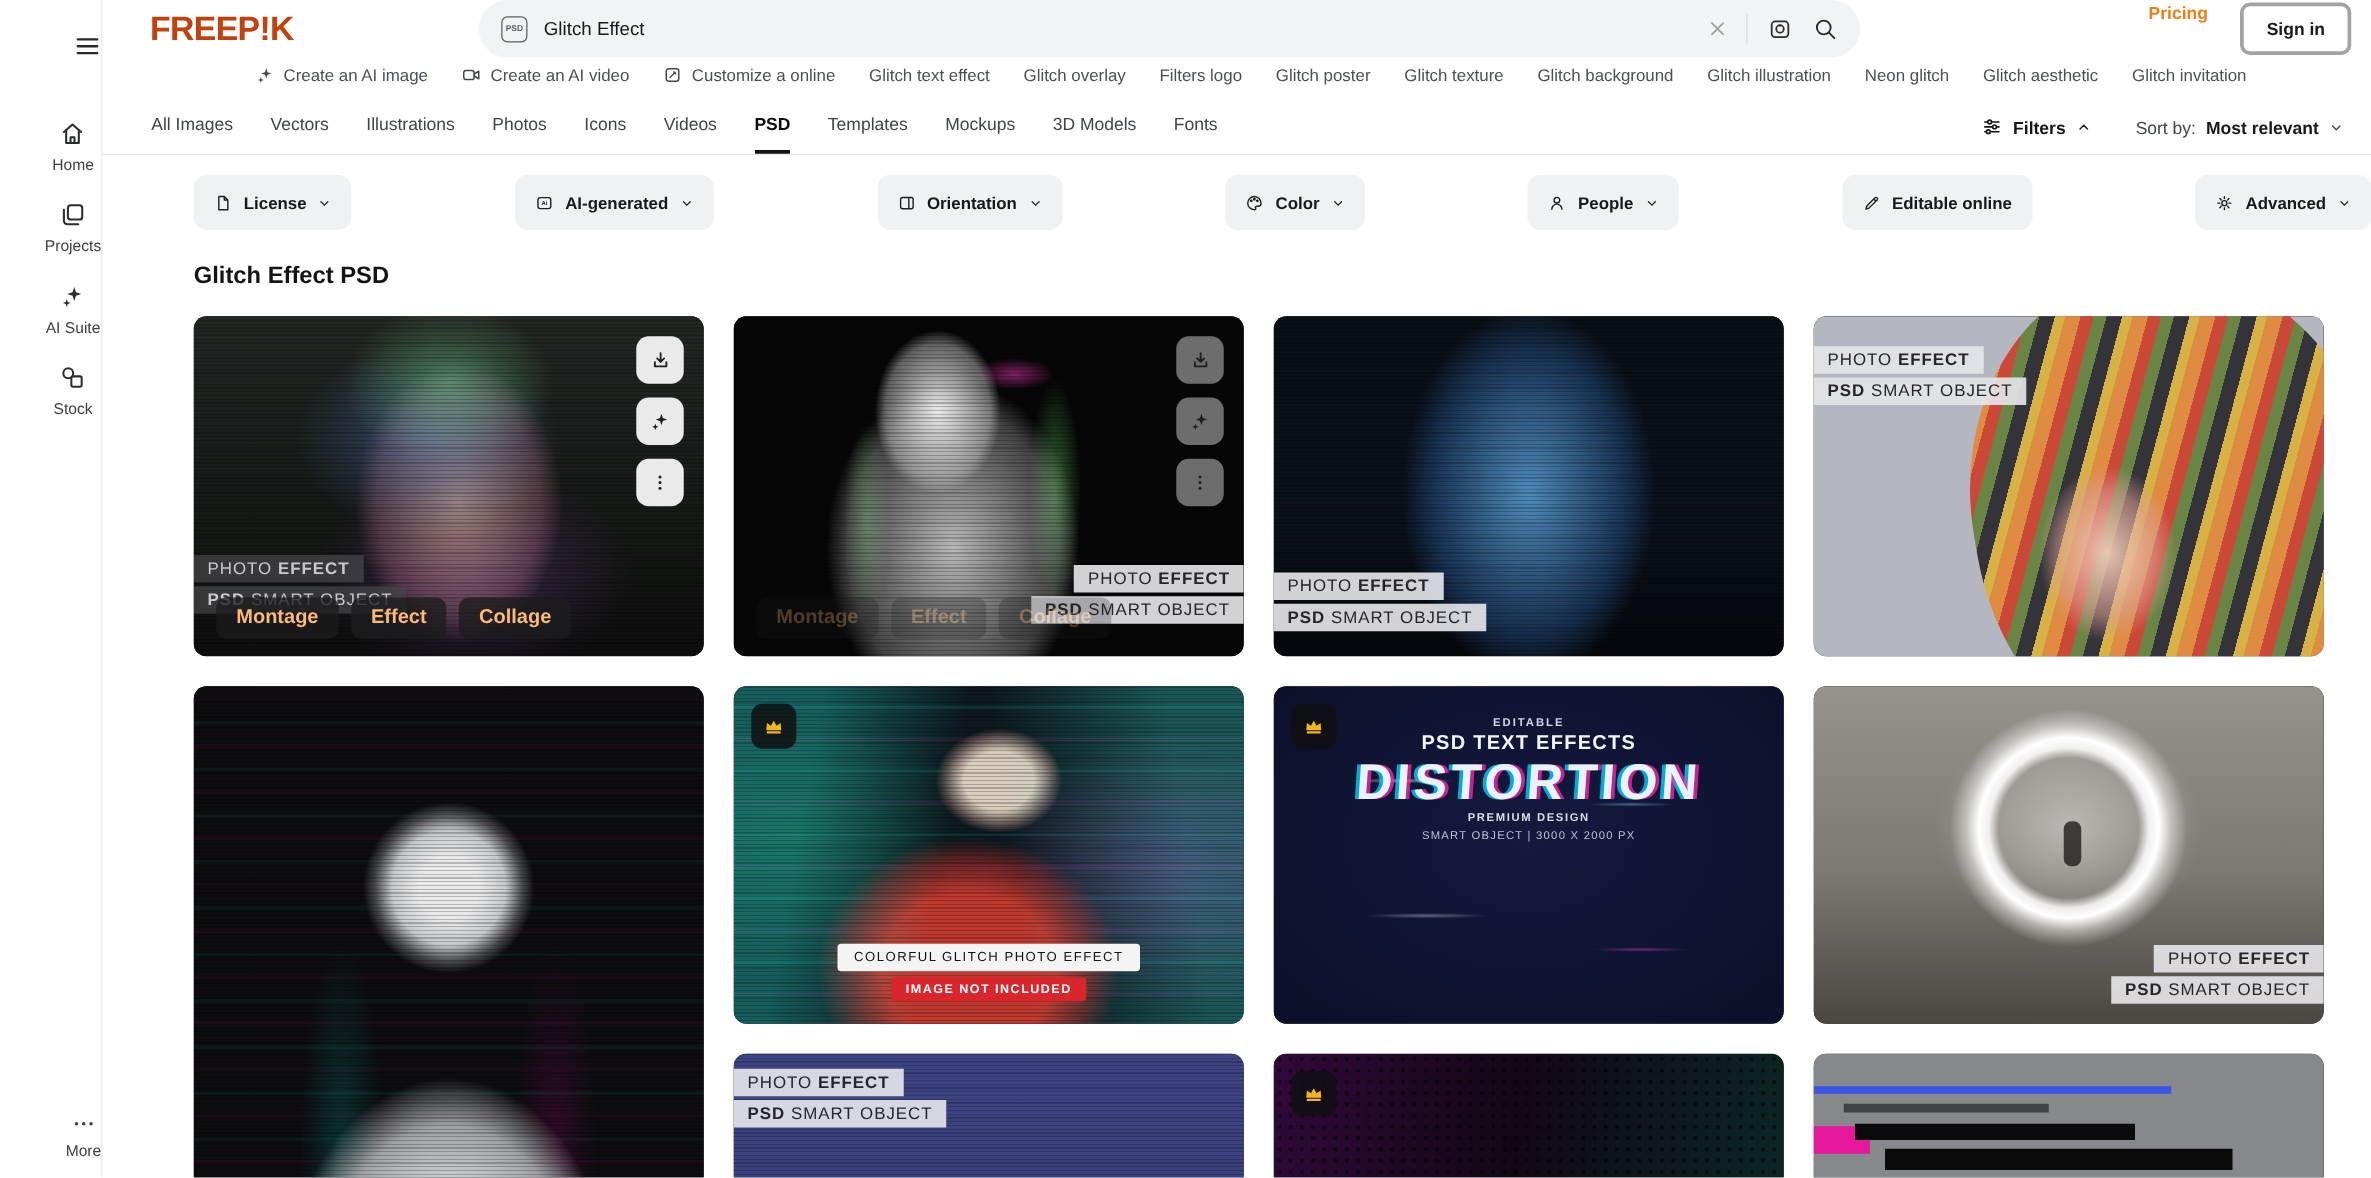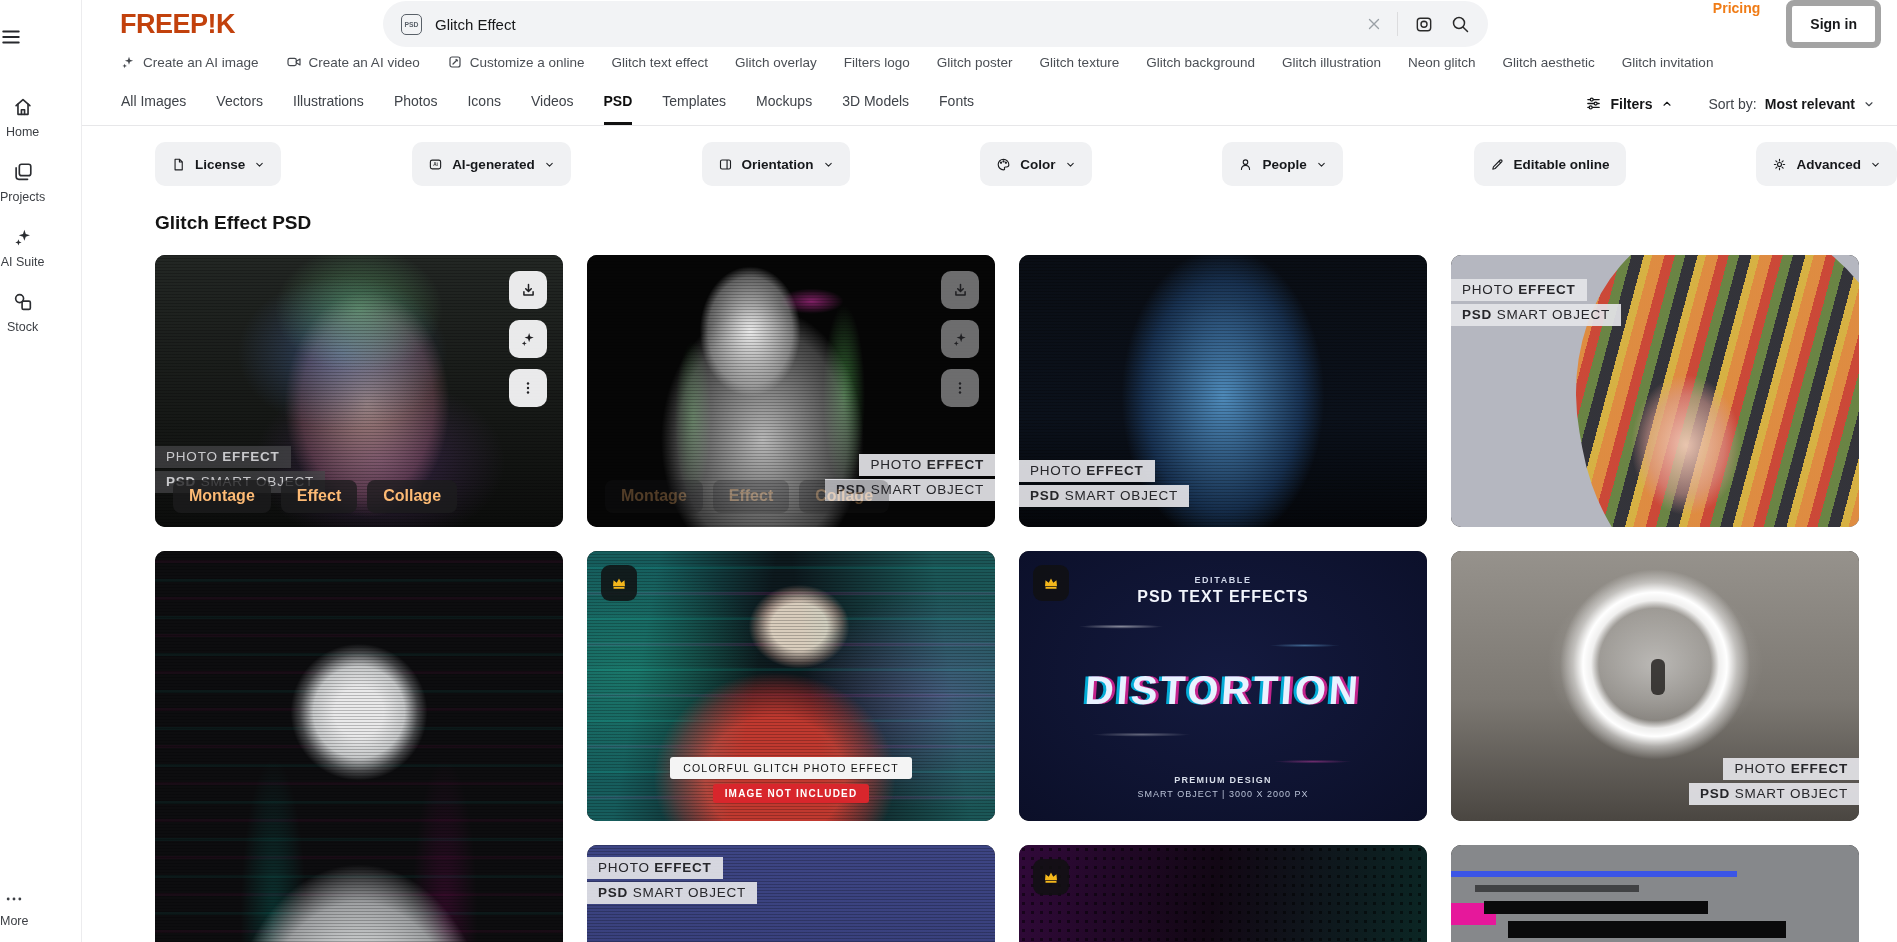--- a/index.html
+++ b/index.html
@@ -3,21 +3,21 @@
 <meta charset="utf-8">
 <style>
   * { margin:0; padding:0; box-sizing:border-box; }
   html,body { width:1897px; height:942px; overflow:hidden; background:#fff;
     font-family:"Liberation Sans", sans-serif; color:#1a1a1a; }
   .app { display:flex; width:100%; height:100%; }
   svg { display:block; }
 
   
   .sidebar { width:82px; flex:none; border-right:1px solid #ececee; display:flex;
-    flex-direction:column; align-items:flex-start; padding:26px 0 14px; background:#fff; }
+    flex-direction:column; align-items:flex-end; padding:26px 0 14px; background:#fff; }
   .hamburger { background:none; border:none; cursor:pointer; color:#27292d; }
   .side-items { margin-top:48px; display:flex; flex-direction:column; gap:22px; align-items:center; }
   .side-item { display:flex; flex-direction:column; align-items:center; gap:7px;
     font-size:12.5px; color:#3c3f44; cursor:pointer; }
   .side-item .ic { color:#2b2d31; }
   .side-more { margin-top:auto; display:flex; flex-direction:column; align-items:center; gap:5px;
     font-size:12.5px; color:#3c3f44; cursor:pointer; }
 
   
   .main { flex:1; min-width:0; display:flex; flex-direction:column; overflow:hidden; }
@@ -31,25 +31,25 @@
     color:#596068; }
   .search input { flex:1; border:none; background:transparent; outline:none; font-size:15px;
     color:#17181a; margin-left:13px; font-family:"Liberation Sans", sans-serif; }
   .search .iconbtn { background:none; border:none; cursor:pointer; padding:2px; }
   .s-x { color:#9aa0a6; }
   .s-div { width:1px; height:24px; background:#dcdcde; margin:0 12px; }
   .s-cam, .s-mag { color:#2a2a2a; margin-left:2px; }
   .s-mag { margin-left:12px; }
   .top-right { display:flex; align-items:flex-start; gap:26px; margin-left:auto; }
   .pricing { font-size:14px; font-weight:600; color:#f07c16; background:none; border:none; cursor:pointer; }
-  .signin { font-size:14px; font-weight:600; color:#17181a; background:#fff; border:6px solid #a3a3a3;
+  .signin { font-size:14px; font-weight:600; color:#17181a; background:#fff; border:3px solid #a3a3a3;
     border-radius:8px; padding:10px 18px; cursor:pointer; }
 
   .quicklinks { display:flex; align-items:center; gap:27px; padding:6px 16px 10px 38px;
-    font-size:13.5px; color:#4b4f55; white-space:nowrap; }
+    font-size:13.5px; color:#4b4f55; white-space:nowrap;justify-content:center; }
   .qlink { display:flex; align-items:center; gap:7px; cursor:pointer; font-weight:500; }
   .qlink .ic { color:#43474d; }
 
   .tabsbar { display:flex; align-items:flex-end; justify-content:space-between;
     padding:0 22px 0 39px; border-bottom:1px solid #e7e7e9; margin-top:4px; }
   .tabs { display:flex; gap:30px; }
   .tab { padding:9px 0 13px; font-size:14px; color:#3f4349; font-weight:500; cursor:pointer;
     border-bottom:3px solid transparent; white-space:nowrap; }
   .tab.active { color:#0d0d0d; font-weight:700; border-bottom-color:#111; }
   .tabs-right { display:flex; align-items:center; gap:36px; padding-bottom:13px; font-size:14px; }
@@ -172,21 +172,21 @@
     justify-content:center; }
 
   .vr-pills { position:absolute; left:0; right:0; bottom:18px; z-index:4; display:flex;
     flex-direction:column; align-items:center; gap:5px; }
   .pill-white { background:#f4f4f4; color:#111; font-size:10.5px; font-weight:400;
     letter-spacing:1.2px; padding:5px 13px; border-radius:3px; }
   .pill-red { background:#d8262c; color:#fff; font-size:10px; font-weight:700;
     letter-spacing:1.2px; padding:4px 12px; border-radius:3px; }
 
   .d-wrap { position:absolute; inset:0; z-index:3; display:flex; flex-direction:column;
-    align-items:center; justify-content:space-between; padding:24px 10px 22px; text-align:center; }
+    align-items:center; padding:24px 10px 22px; text-align:center; }
   .d-small { font-size:9px; letter-spacing:1.6px; color:#cfd6e8; font-weight:700; }
   .d-bold { font-size:16px; font-weight:800; color:#f2f5fc; letter-spacing:1px; margin-top:3px; }
   .d-title { font-size:40px; font-weight:800; color:#e9f2ff; letter-spacing:3px;
     transform:skewX(-4deg);
     text-shadow:3px 0 0 rgba(255,40,170,.75), -3px 0 0 rgba(0,210,255,.8); }
   .d-f1 { font-size:9px; font-weight:700; color:#d8deea; letter-spacing:1.3px; }
   .d-f2 { font-size:9px; color:#b9c2d6; letter-spacing:1px; margin-top:4px; }
 </style>
 </head>
 <body>

